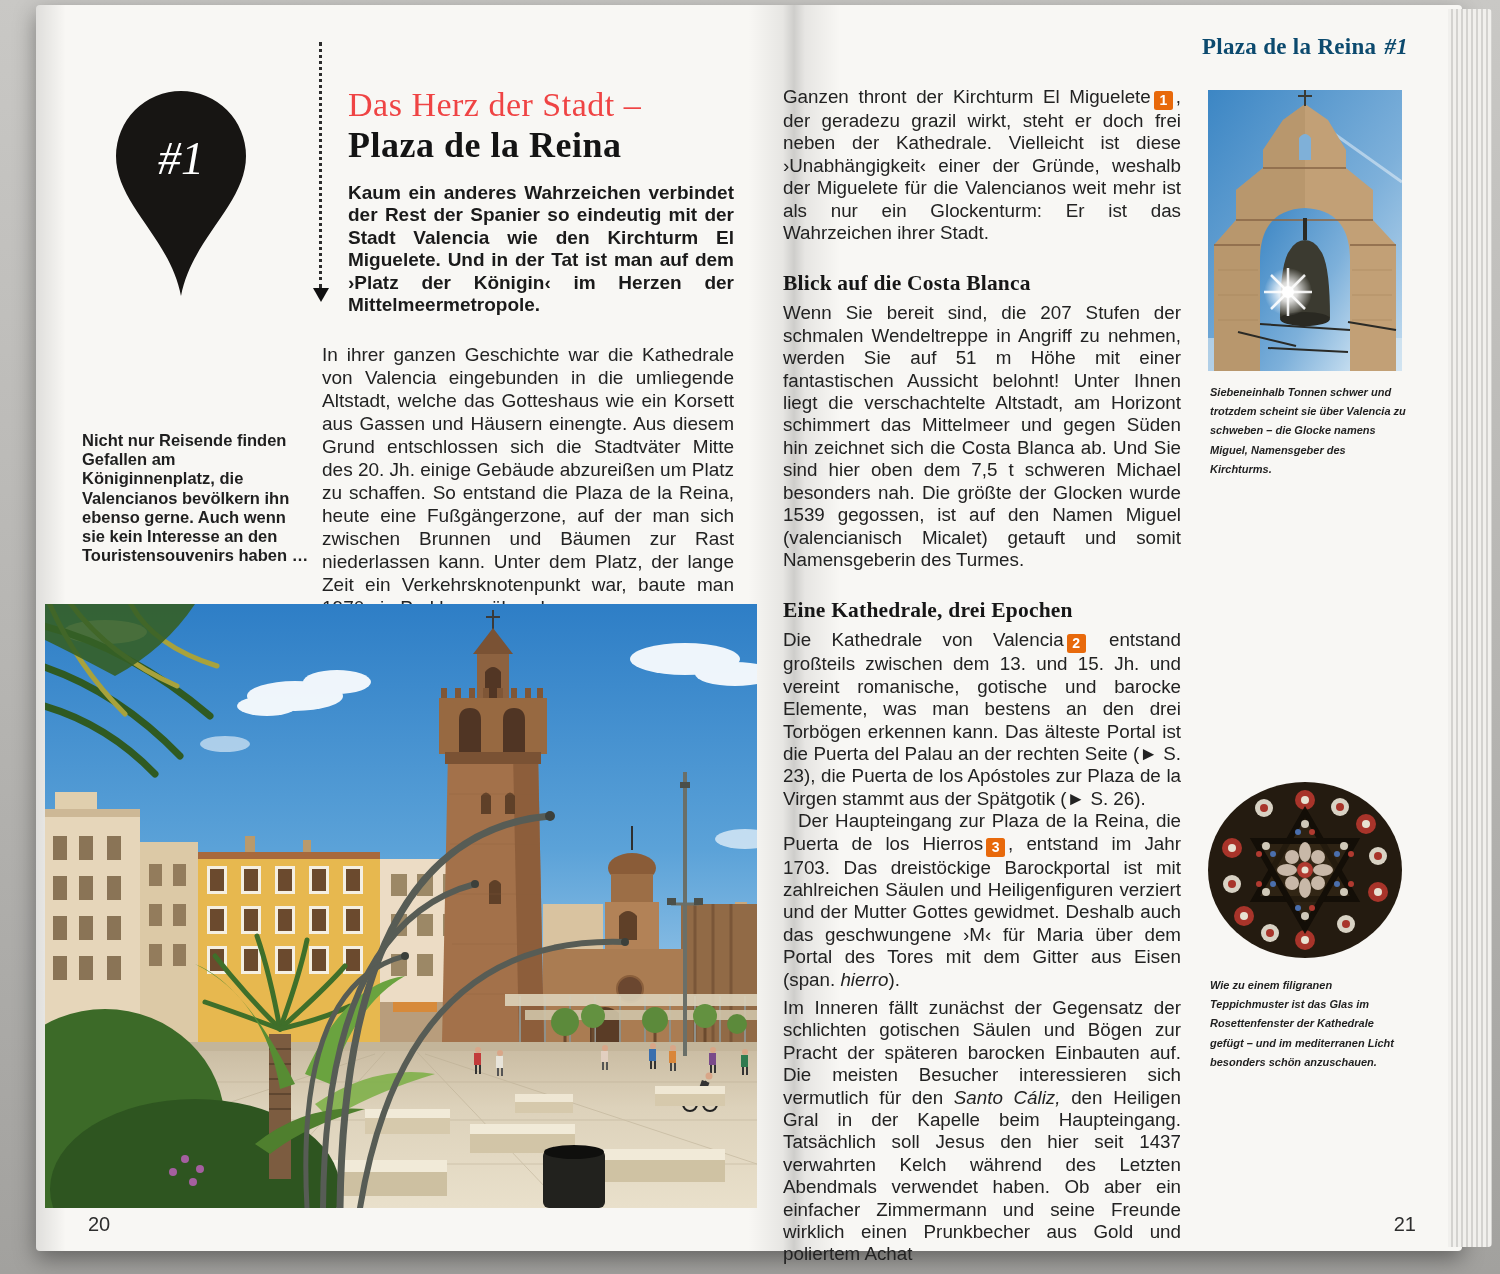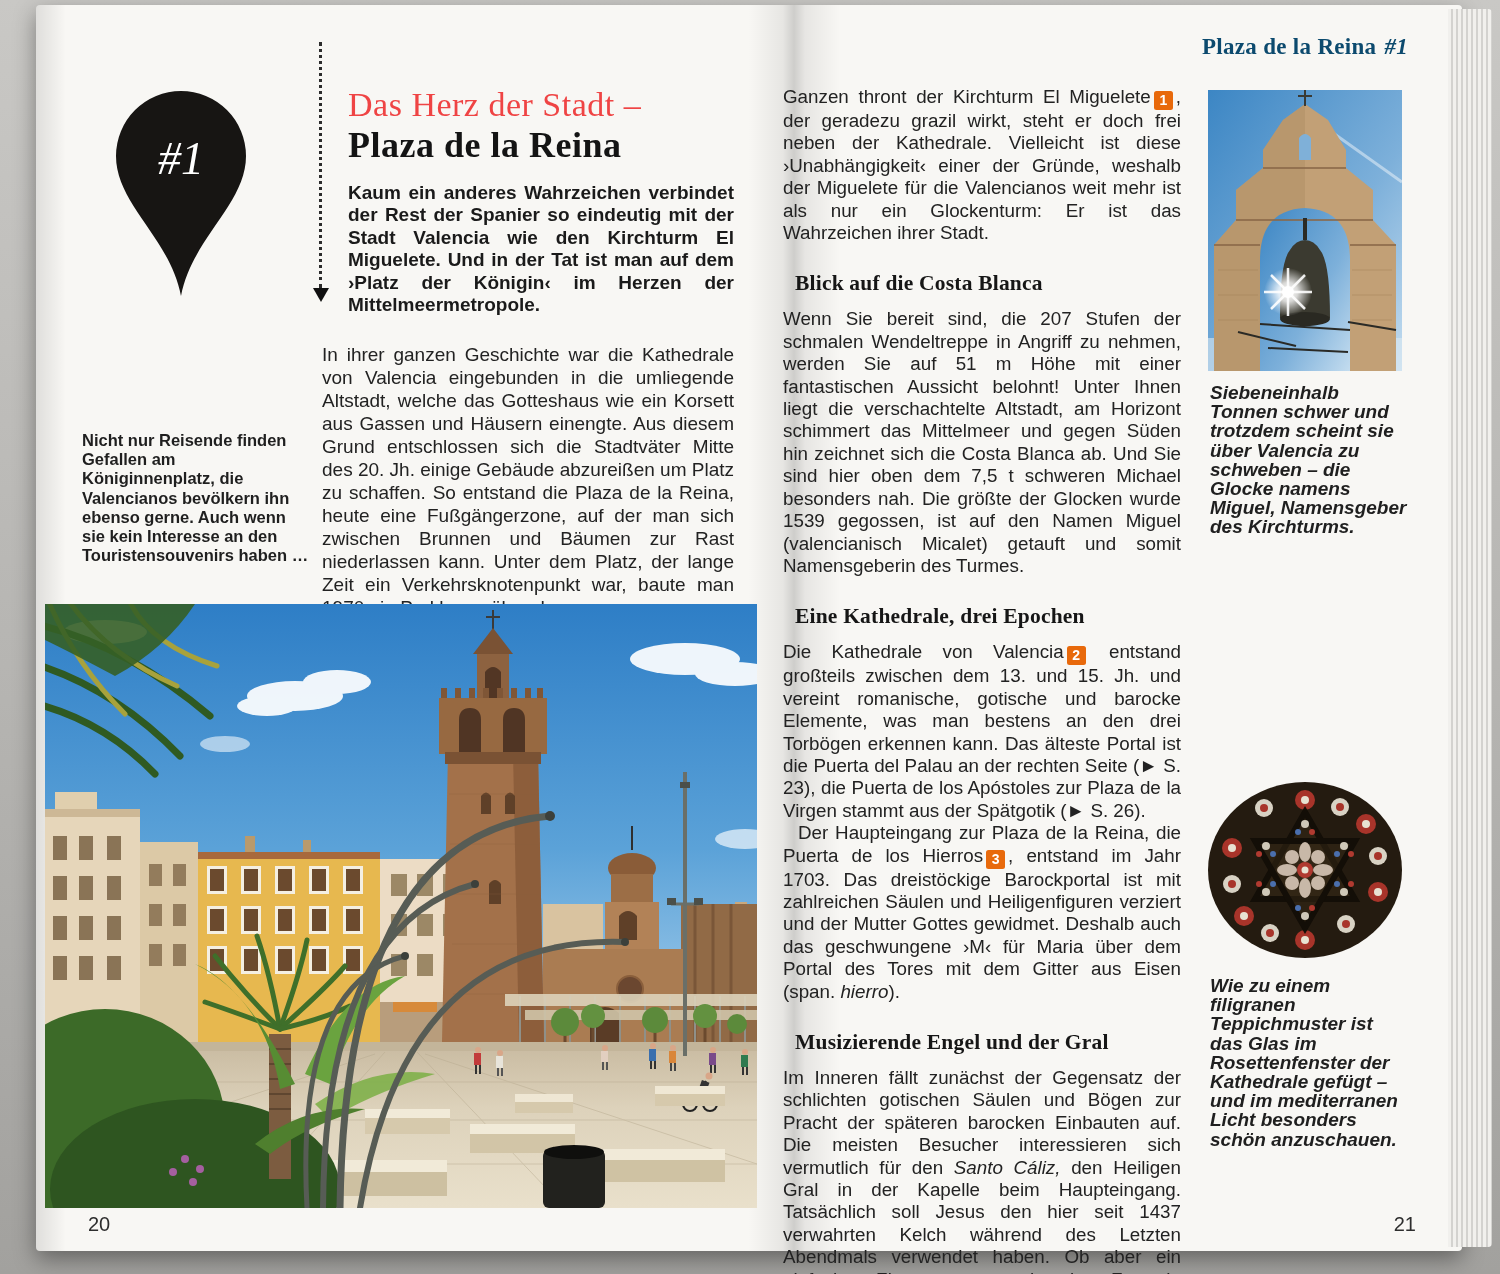--- a/index.html
+++ b/index.html
@@ -51,36 +51,36 @@
   .pageno.right{left:1356px;top:1213px;width:60px;text-align:right;}
   
   .rp-header{
     position:absolute;left:1008px;top:34px;width:400px;text-align:right;
     font-family:"Liberation Serif",serif;font-size:23px;font-weight:700;color:#0c4a6e;letter-spacing:.3px;
   }
   .rp-header .num{font-style:italic;font-weight:600;margin-left:8px;}
   .maincol{position:absolute;left:783px;top:86px;width:398px;}
   .maincol p{margin:0;font-size:18.8px;line-height:22.4px;text-align:justify;color:#222;}
   .maincol h3{
-    margin:12px;font-family:"Liberation Serif",serif;font-size:21.5px;line-height:25px;
+    margin:0;font-family:"Liberation Serif",serif;font-size:21.5px;line-height:25px;
     font-weight:700;color:#161616;text-align:left;letter-spacing:.2px;
   }
   .mt-h{margin-top:27px !important;}
   .mt-p{margin-top:6px !important;}
   .indent{text-indent:15px;}
   .b{font-weight:400;}
   .i{font-style:italic;}
   .nbadge{
     display:inline-block;width:19px;height:19px;border-radius:2.5px;
     background:var(--badge-orange,#e8690b);color:#fff;font-weight:700;font-size:14px;
     line-height:19px;text-align:center;text-indent:0;margin:0 3px;vertical-align:-2px;
   }
   .photo-bell{position:absolute;left:1208px;top:90px;width:194px;height:281px;}
   .caption{
-    position:absolute;width:200px;font-size:19px;line-height:19.2px;
+    position:absolute;width:200px;font-size:11px;line-height:19.2px;
     font-style:italic;font-weight:600;color:#1f1f1f;
   }
   .caption.bell{left:1210px;top:383px;}
   .caption.rose{left:1210px;top:976px;}
   .photo-rose{position:absolute;left:1206px;top:780px;width:198px;height:180px;}
 </style>
 </head>
 <body>
 
 <div class="spread">
@@ -454,21 +454,20 @@
   <span>Plaza de la Reina</span><span class="num">#1</span>
 </div>
 
 <div class="maincol">
   <p><span class="">Ganzen thront der </span><span class="b">Kirchturm El Miguelete</span><span class="nbadge">1</span><span class="">, der geradezu grazil wirkt, steht er doch frei neben der Kathedrale. Vielleicht ist diese ›Unabhängigkeit‹ einer der Gründe, weshalb der Miguelete für die Valencianos weit mehr ist als nur ein Glockenturm: Er ist das Wahrzeichen ihrer Stadt.</span></p>
   <h3 class="mt-h">Blick auf die Costa Blanca</h3>
   <p class="mt-p"><span class="">Wenn Sie bereit sind, die 207 Stufen der schmalen Wendeltreppe in Angriff zu nehmen, werden Sie auf 51 m Höhe mit einer fantastischen Aussicht belohnt! Unter Ihnen liegt die verschachtelte Altstadt, am Horizont schimmert das Mittelmeer und gegen Süden hin zeichnet sich die Costa Blanca ab. Und Sie sind hier oben dem 7,5 t schweren Michael besonders nah. Die größte der Glocken wurde 1539 gegossen, ist auf den Namen Miguel (valencianisch Micalet) getauft und somit Namensgeberin des Turmes.</span></p>
   <h3 class="mt-h">Eine Kathedrale, drei Epochen</h3>
   <p class="mt-p"><span class="">Die </span><span class="b">Kathedrale von Valencia</span><span class="nbadge">2</span><span class=""> entstand großteils zwischen dem 13. und 15. Jh. und vereint romanische, gotische und barocke Elemente, was man bestens an den drei Torbögen erkennen kann. Das älteste Portal ist die </span><span class="b">Puerta del Palau</span><span class=""> an der rechten Seite (► S. 23), die </span><span class="b">Puerta de los Apóstoles</span><span class=""> zur Plaza de la Virgen stammt aus der Spätgotik (► S. 26).</span></p>
   <p class="indent"><span class="">Der Haupteingang zur Plaza de la Reina, die </span><span class="b">Puerta de los Hierros</span><span class="nbadge">3</span><span class="">, entstand im Jahr 1703. Das dreistöckige Barockportal ist mit zahlreichen Säulen und Heiligenfiguren verziert und der Mutter Gottes gewidmet. Deshalb auch das geschwungene ›M‹ für Maria über dem Portal des Tores mit dem Gitter aus Eisen (span. </span><span class="i">hierro</span><span class="">).</span></p>
-  <h3 class="mt-h">Musizierende Engel und der Gral</h3>
   <p class="mt-p"><span class="">Im Inneren fällt zunächst der Gegensatz der schlichten gotischen Säulen und Bögen zur Pracht der späteren barocken Einbauten auf. Die meisten Besucher interessieren sich vermutlich für den </span><span class="i">Santo Cáliz,</span><span class=""> den </span><span class="b">Heiligen Gral</span><span class=""> in der Kapelle beim Haupteingang. Tatsächlich soll Jesus den hier seit 1437 verwahrten Kelch während des Letzten Abendmals verwendet haben. Ob aber ein einfacher Zimmermann und seine Freunde wirklich einen Prunkbecher aus Gold und poliertem Achat</span></p>
 </div>
 
 <div class="photo-bell">
 <svg width="194" height="281" viewBox="0 0 194 281">
   <defs>
     <linearGradient id="bellsky" x1="0" y1="0" x2="1" y2="1">
       <stop offset="0" stop-color="#3c86c4"></stop>
           <stop offset=".6" stop-color="#7db0da"></stop>
           <stop offset="1" stop-color="#c3dcef"></stop>

